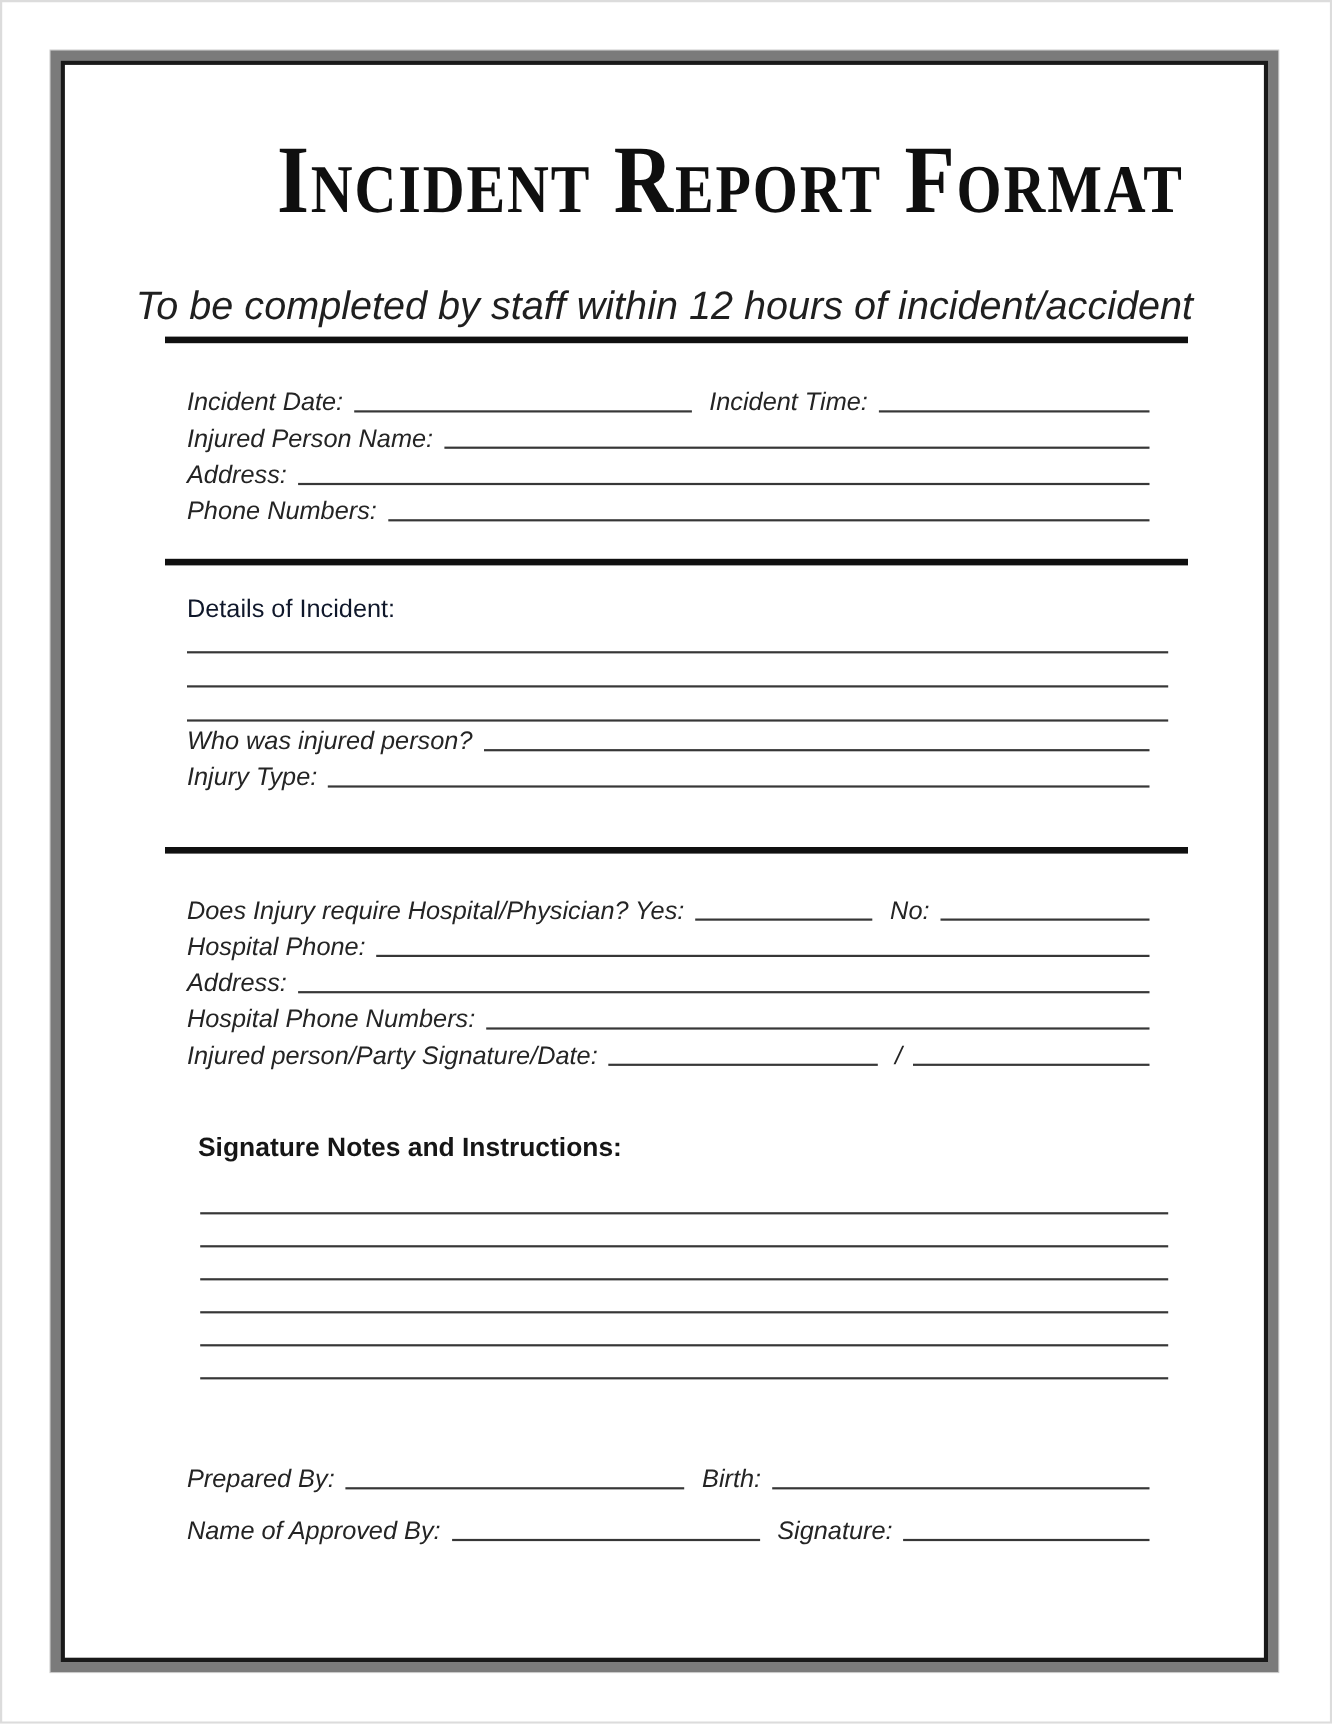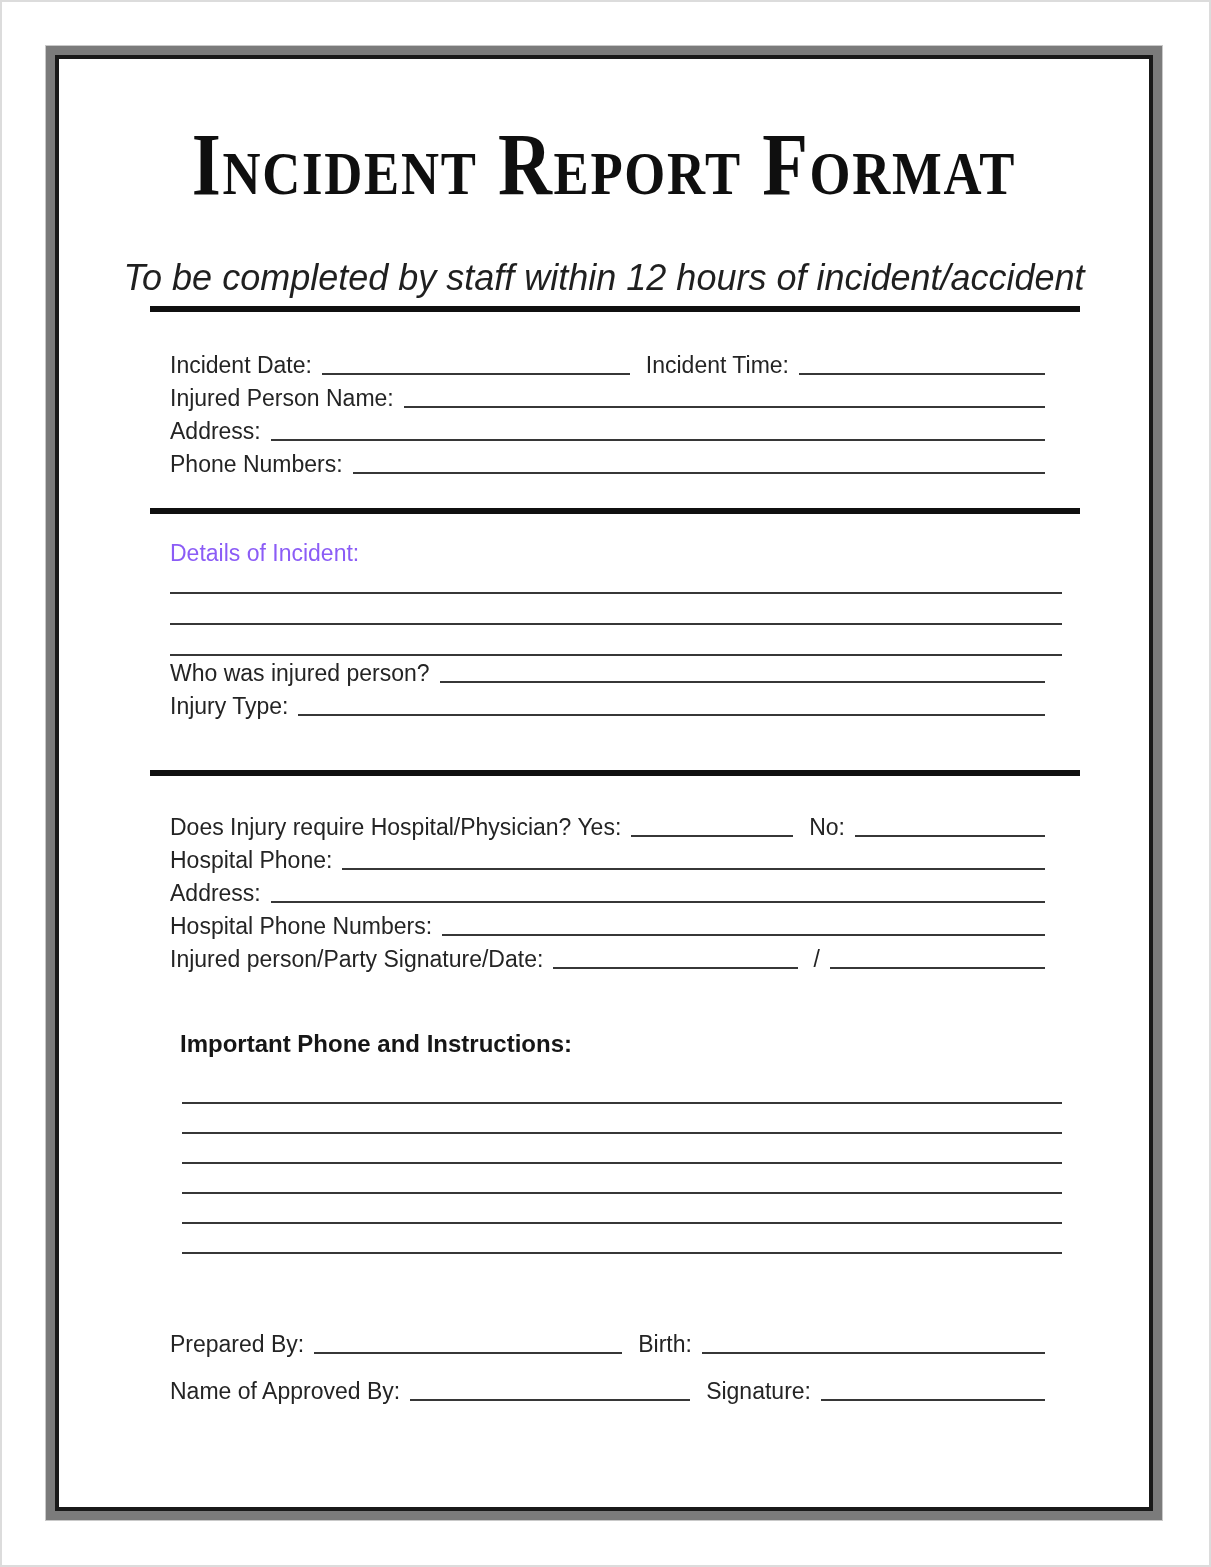--- a/index.html
+++ b/index.html
@@ -19,21 +19,21 @@
   .page {
     position:absolute;
     left:55px; top:55px;
     width:1098px; height:1456px;
     background:#ffffff;
     border:4px solid #191919;
     box-shadow: 0 0 0 9px #7b7b7b, 0 0 0 10px #c9c9c9;
   }
   .content { position:absolute; inset:0; }
 
-  .title-wrap { text-align:center; margin-top:56px; height:100px; overflow:visible; }
+  .title-wrap { text-align:right; margin-top:56px; height:100px; overflow:visible; }
   .doc-title {
     display:inline-block;
     font-family:"Liberation Serif", serif;
     font-weight:bold;
     font-variant:small-caps;
     font-size:88px;
     line-height:100px;
     letter-spacing:2px;
     white-space:nowrap;
     transform:scaleX(0.85);
@@ -49,21 +49,21 @@
   }
   .divider {
     height:6px;
     background:#101010;
     margin:0 69px 0 91px;
   }
   .divider.d1 { margin-top:11px; }
   .divider.d2 { margin-top:28px; }
   .divider.d3 { margin-top:48px; }
 
-  .rows { margin-top:36px; }
+  .rows { margin-top:36px;font-style:italic; }
   .row {
     display:flex;
     align-items:flex-end;
     height:33px;
     margin:0 104px 0 111px;
     font-size:23px;
   }
   .row .lbl { line-height:31px; white-space:nowrap; color:#242424; }
   .row .lbl.mid { margin-left:16px; }
   .fill {
@@ -76,21 +76,21 @@
   .fill.w272 { flex:0 0 272px; }
   .fill.w190 { flex:0 0 190px; }
   .fill.w215 { flex:0 0 215px; }
   .fill.w308 { flex:0 0 308px; }
   .fill.w280 { flex:0 0 280px; }
 
   .label-row {
     margin:26px 104px 0 111px;
     font-size:23px;
     line-height:26px;
-    color:#8b5cf6;
+    color:#0f172a;
   }
   .blank-lines { margin:-3px 87px 0 111px; }
   .blank-lines .bl { height:31px; border-bottom:2px solid #373737; }
 
   .after-details { margin-top:0; }
 
   .notes-heading {
     margin:56px 104px 0 121px;
     font-size:24px;
     line-height:26px;
@@ -184,21 +184,21 @@
         <span class="fill"></span>
       </div>
       <div class="row">
         <span class="lbl">Injured person/Party Signature/Date:</span>
         <span class="fill"></span>
         <span class="lbl mid">/</span>
         <span class="fill w215"></span>
       </div>
     </div>
 
-    <div class="notes-heading">Important Phone and Instructions:</div>
+    <div class="notes-heading">Signature Notes and Instructions:</div>
     <div class="notes-lines">
       <div class="bl"></div>
       <div class="bl"></div>
       <div class="bl"></div>
       <div class="bl"></div>
       <div class="bl"></div>
       <div class="bl"></div>
     </div>
 
     <div class="rows footer-rows">

